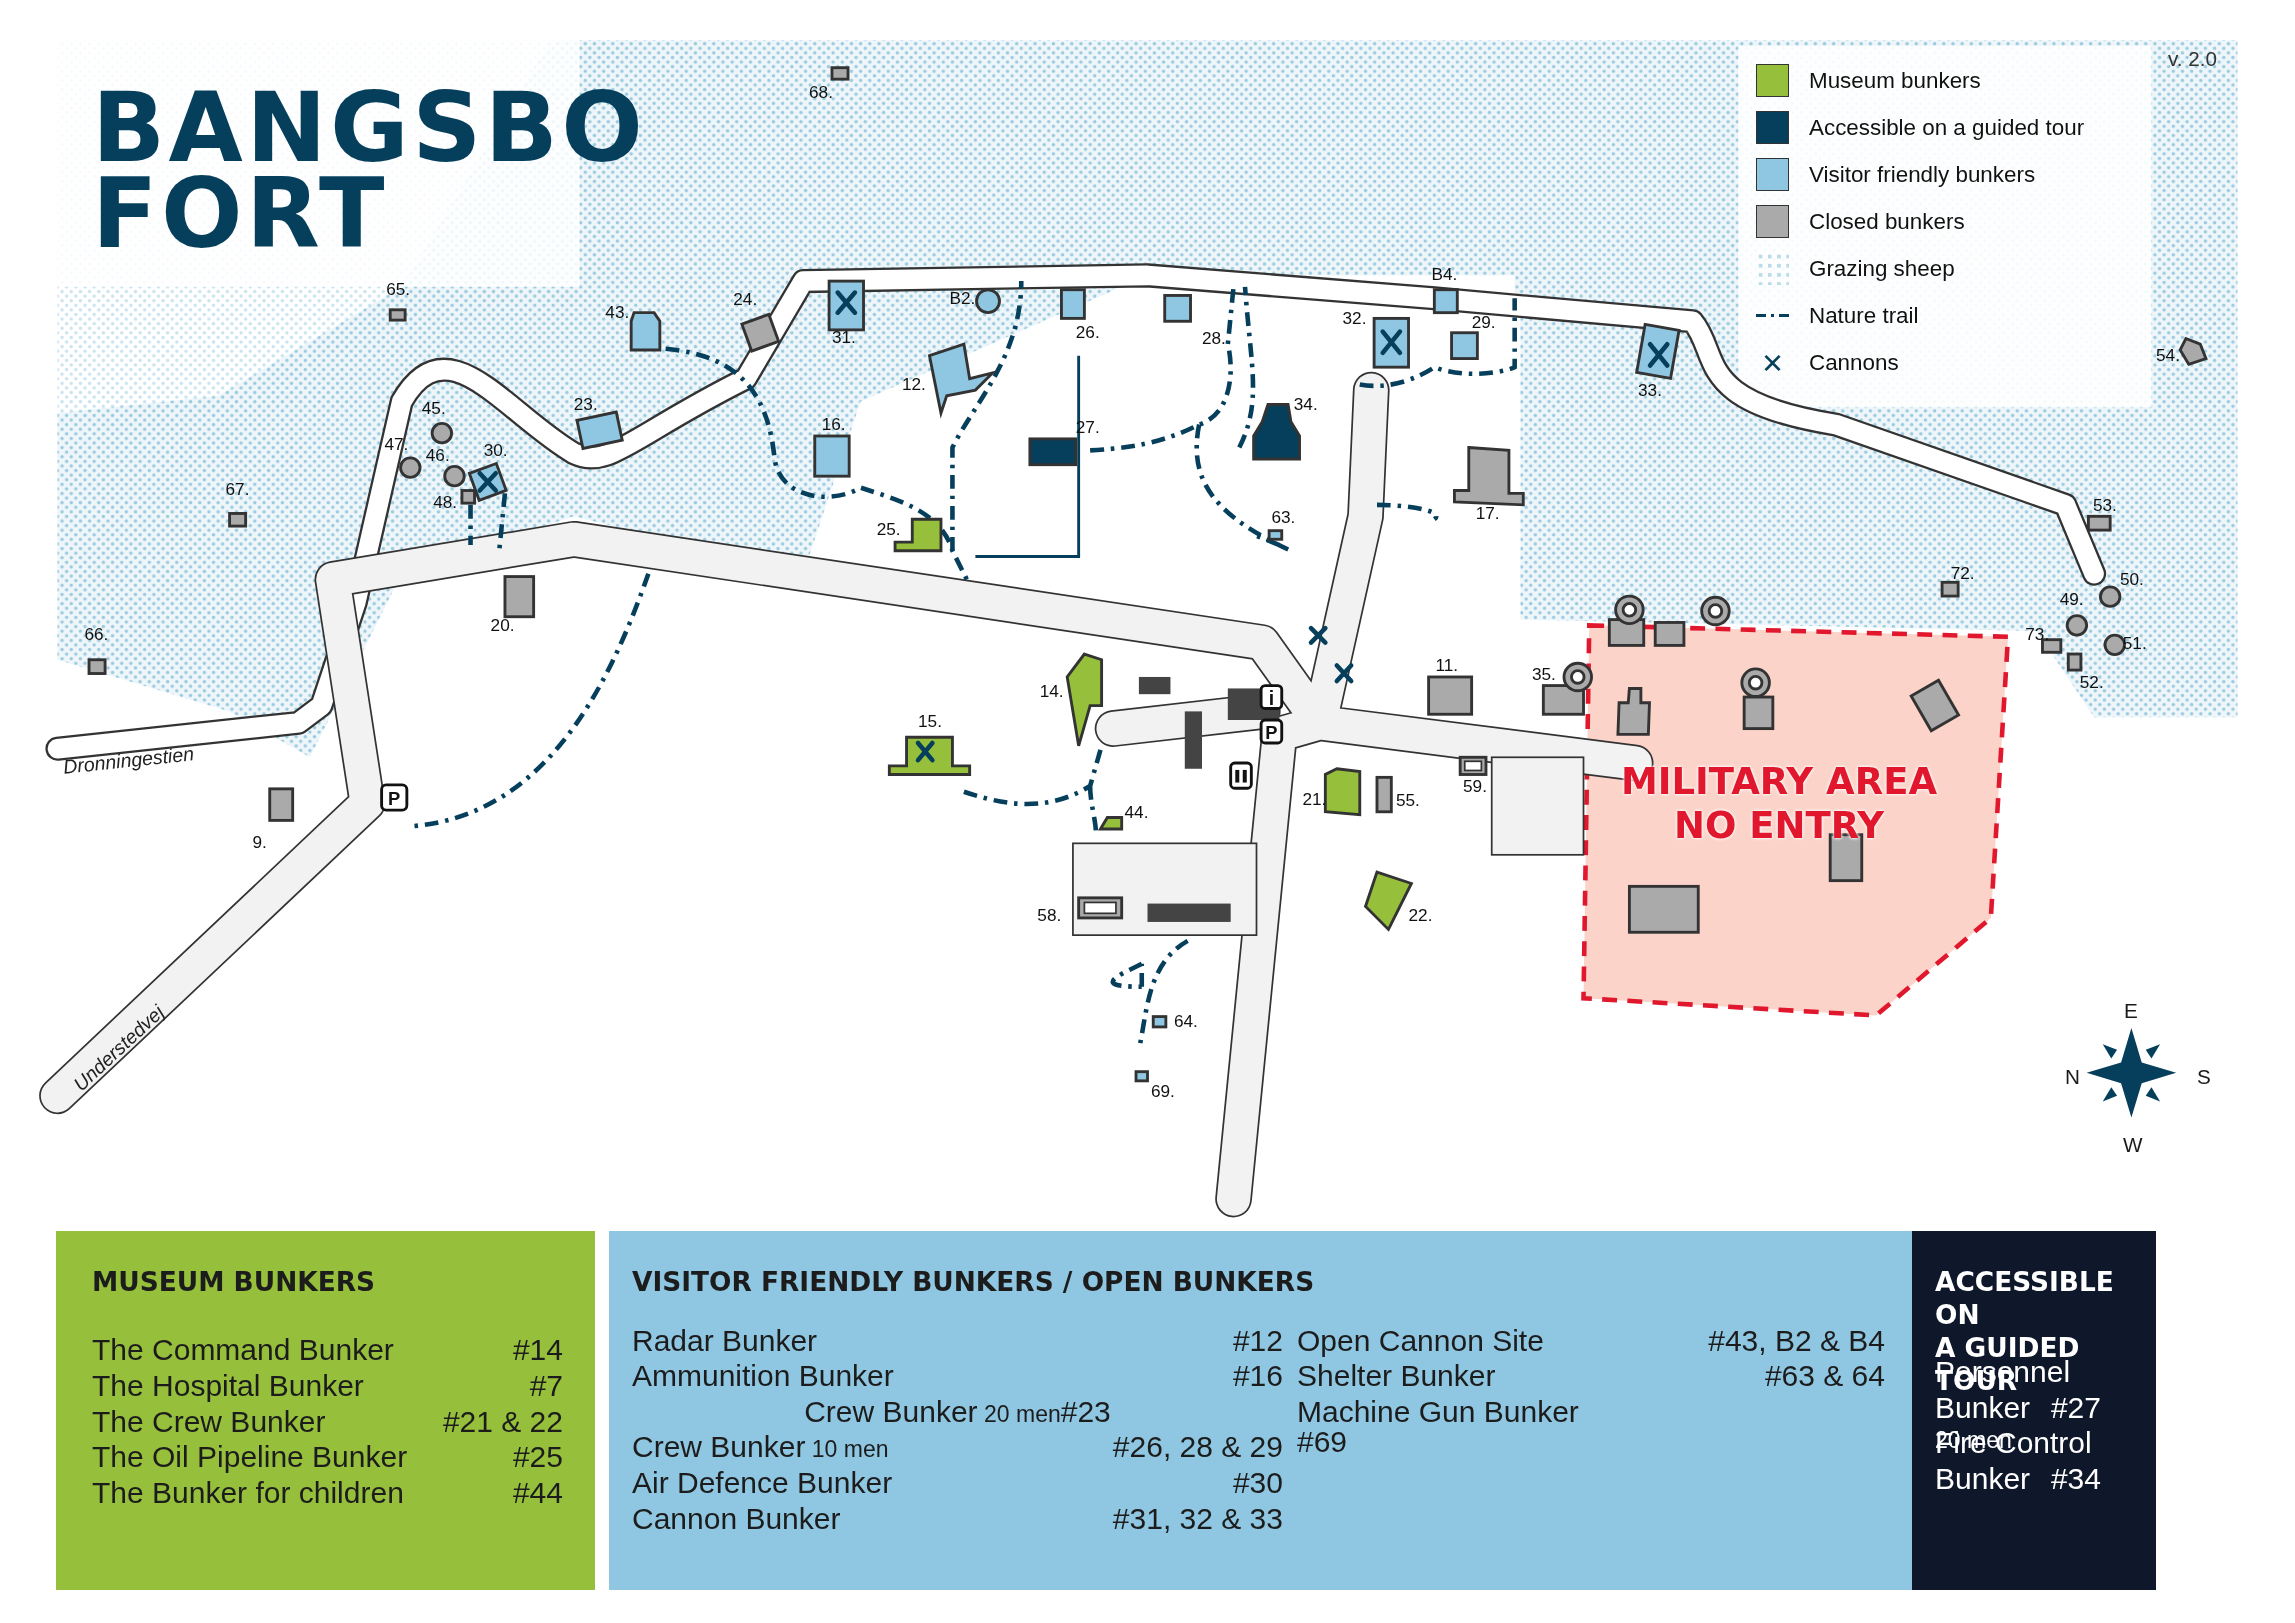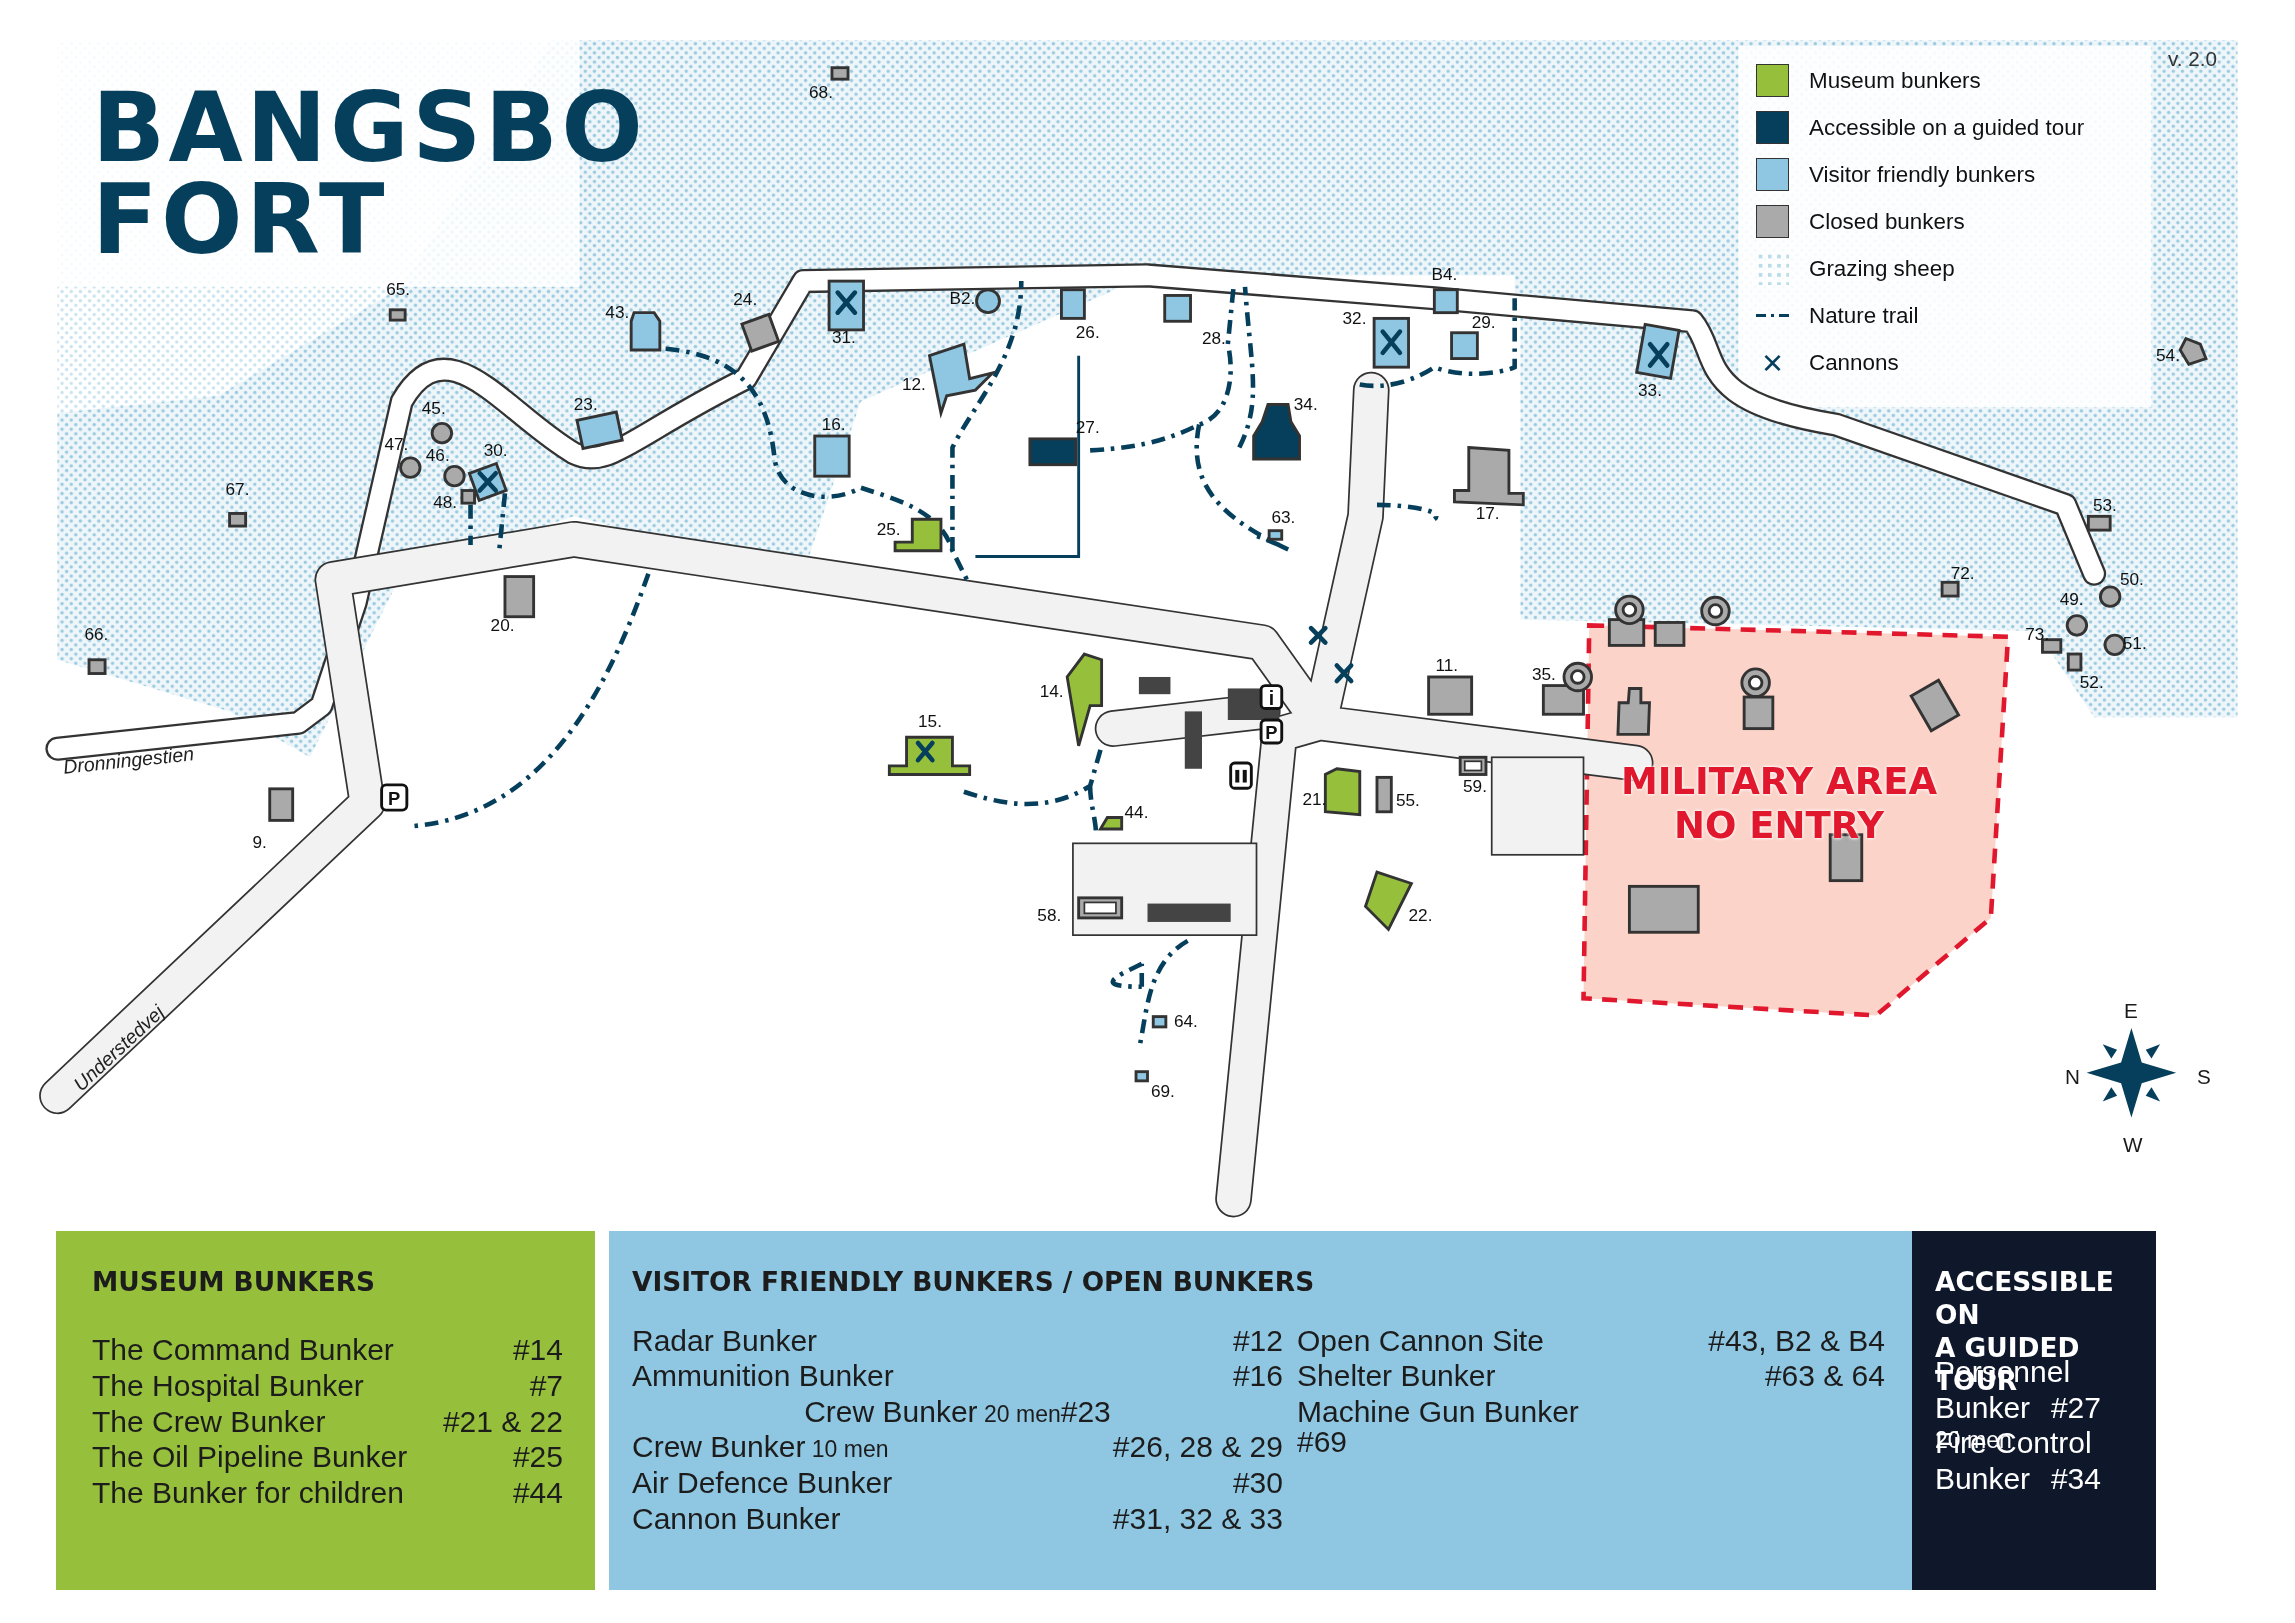--- a/index.html
+++ b/index.html
@@ -238,21 +238,21 @@
       <text x="1410" y="170" class="num">68.</text>
       <text x="2006" y="1912" class="num">69.</text>
       <text x="3400" y="1010" class="num">72.</text>
       <text x="3530" y="1115" class="num">73.</text>
       <text x="1655" y="530" class="num">B2.</text>
       <text x="2495" y="488" class="num">B4.</text>
     </g>
 </svg>
 
 <div class="title" style="top:80px;">BANGSBO</div>
-<div class="title" style="top:172px;text-align:right;">FORT</div>
+<div class="title" style="top:166px;text-align:right;">FORT</div>
 <div class="version">v. 2.0</div>
 
 <div class="legend">
   <div class="legend-row">
     <div class="legend-swatch" style="background:#96c03c"></div>
     <span class="legend-label">Museum bunkers</span>
   </div>
   <div class="legend-row">
     <div class="legend-swatch" style="background:#063f5c"></div>
     <span class="legend-label">Accessible on a guided tour</span>

